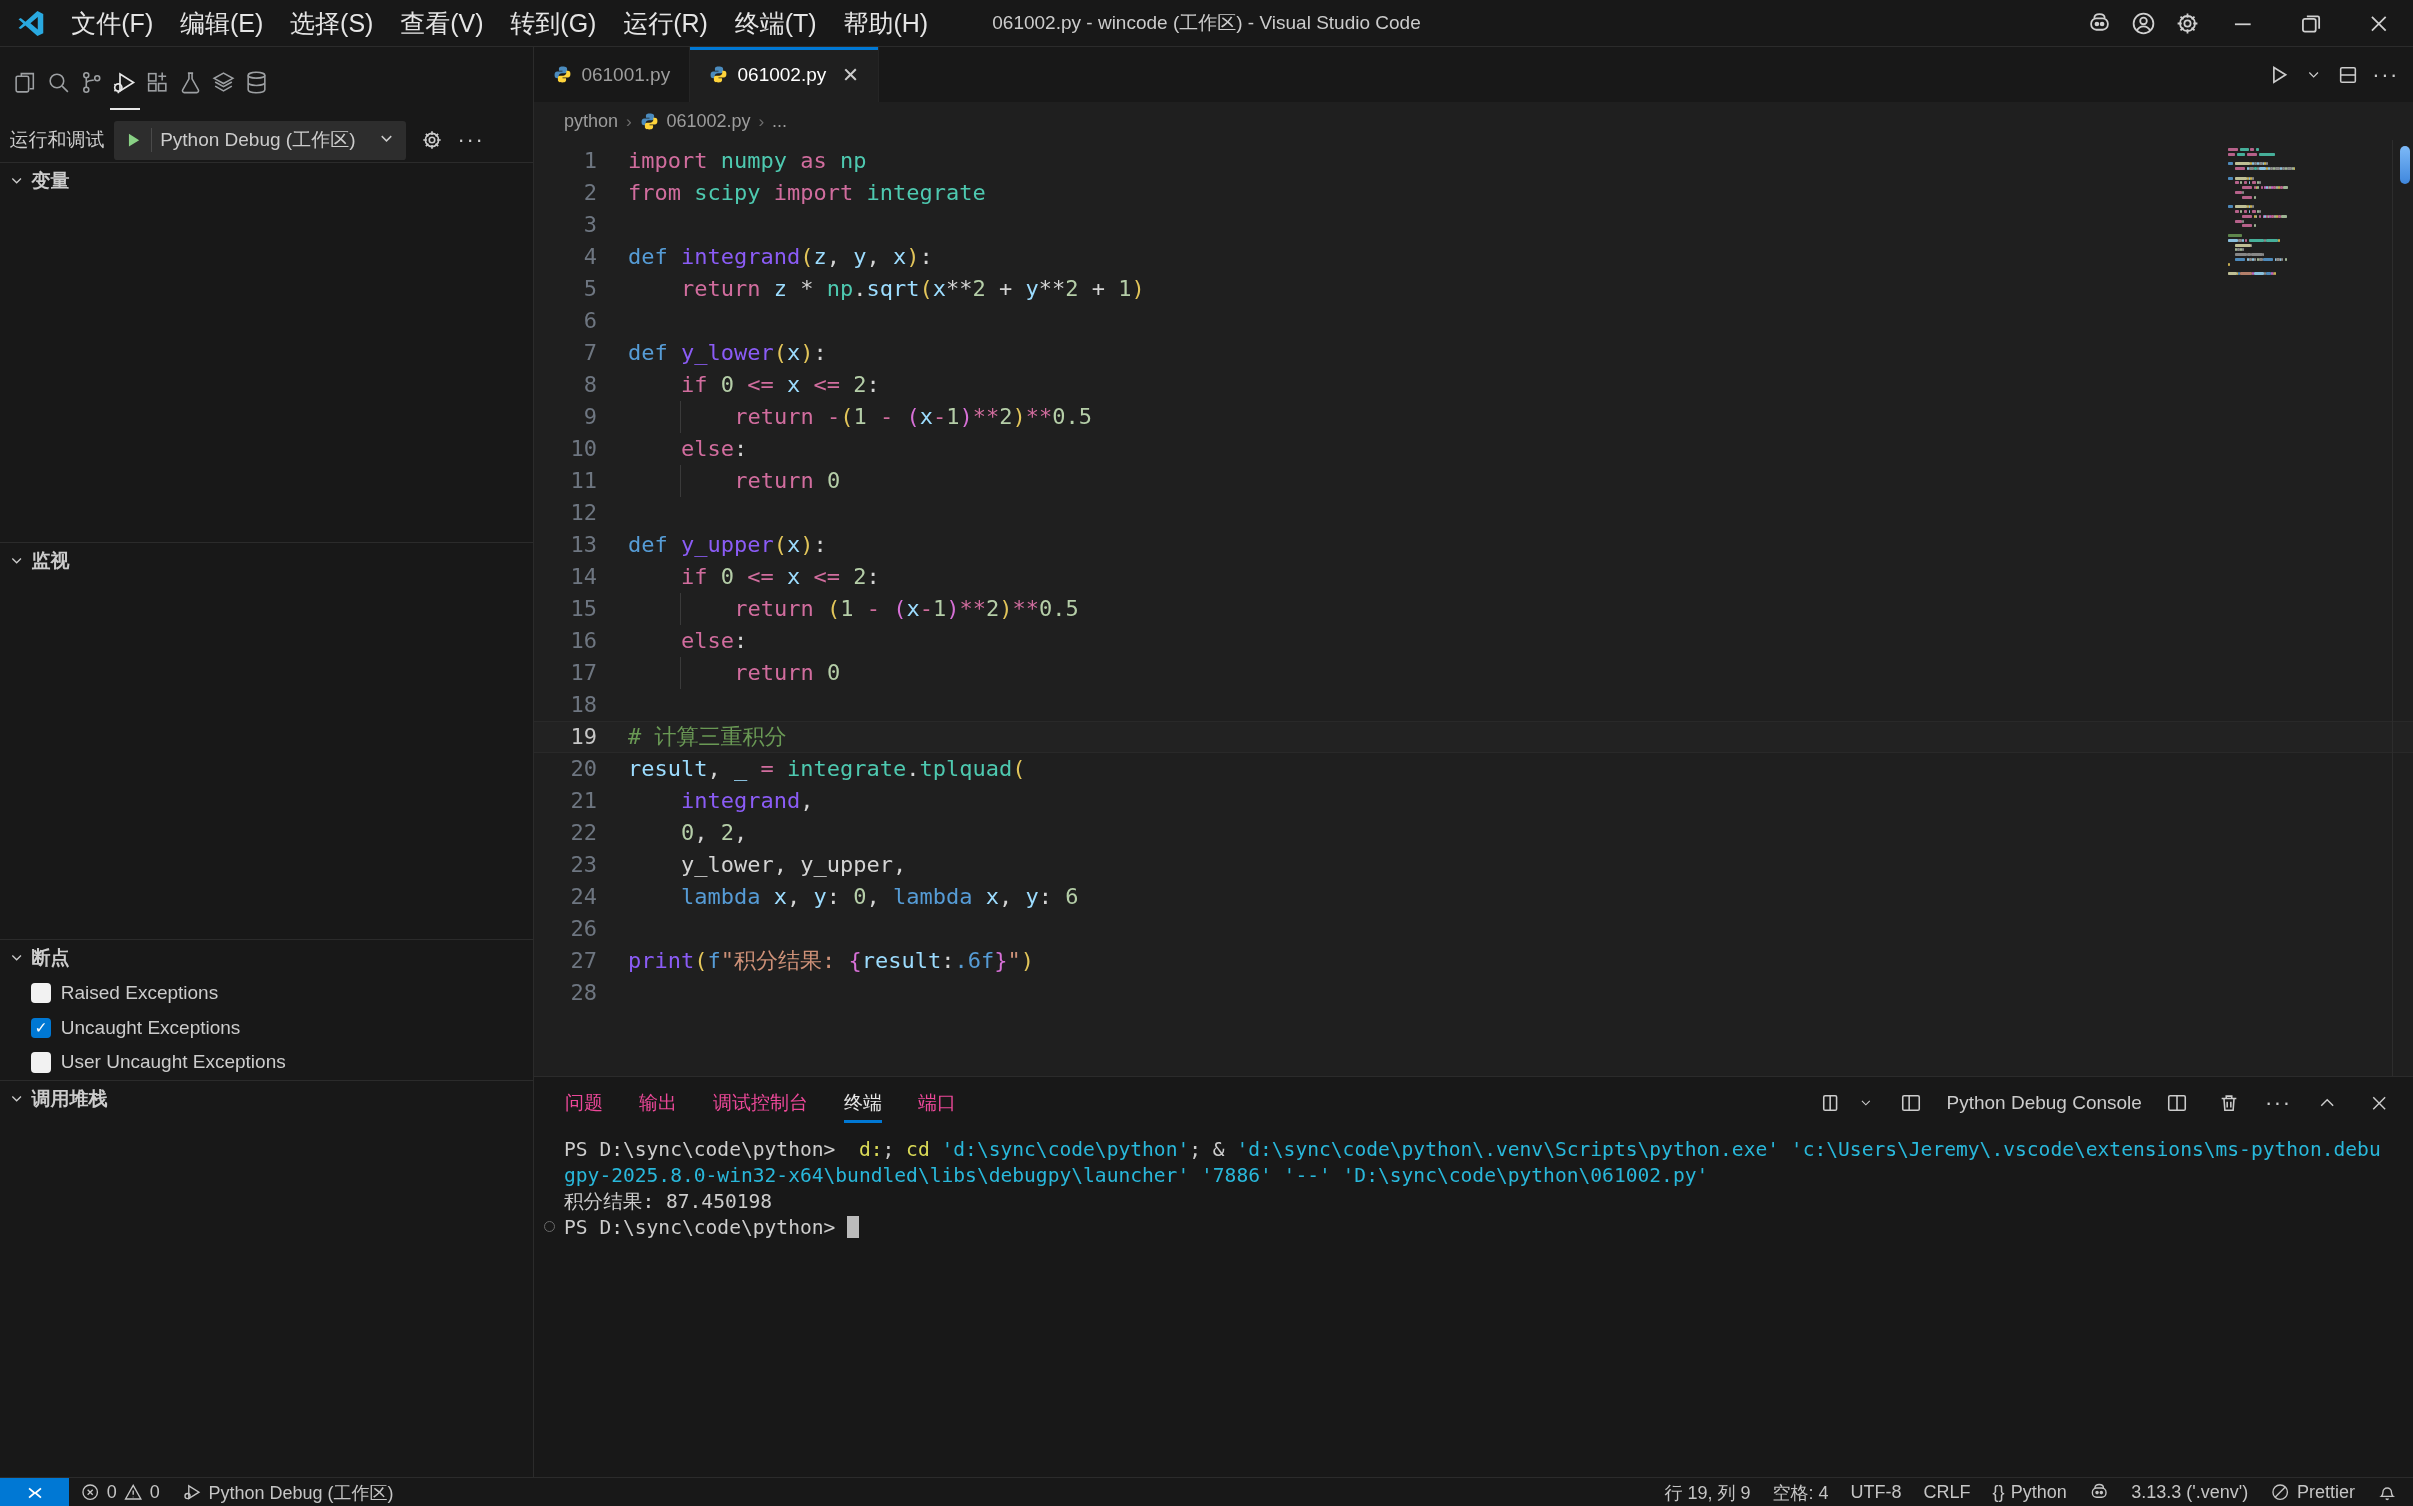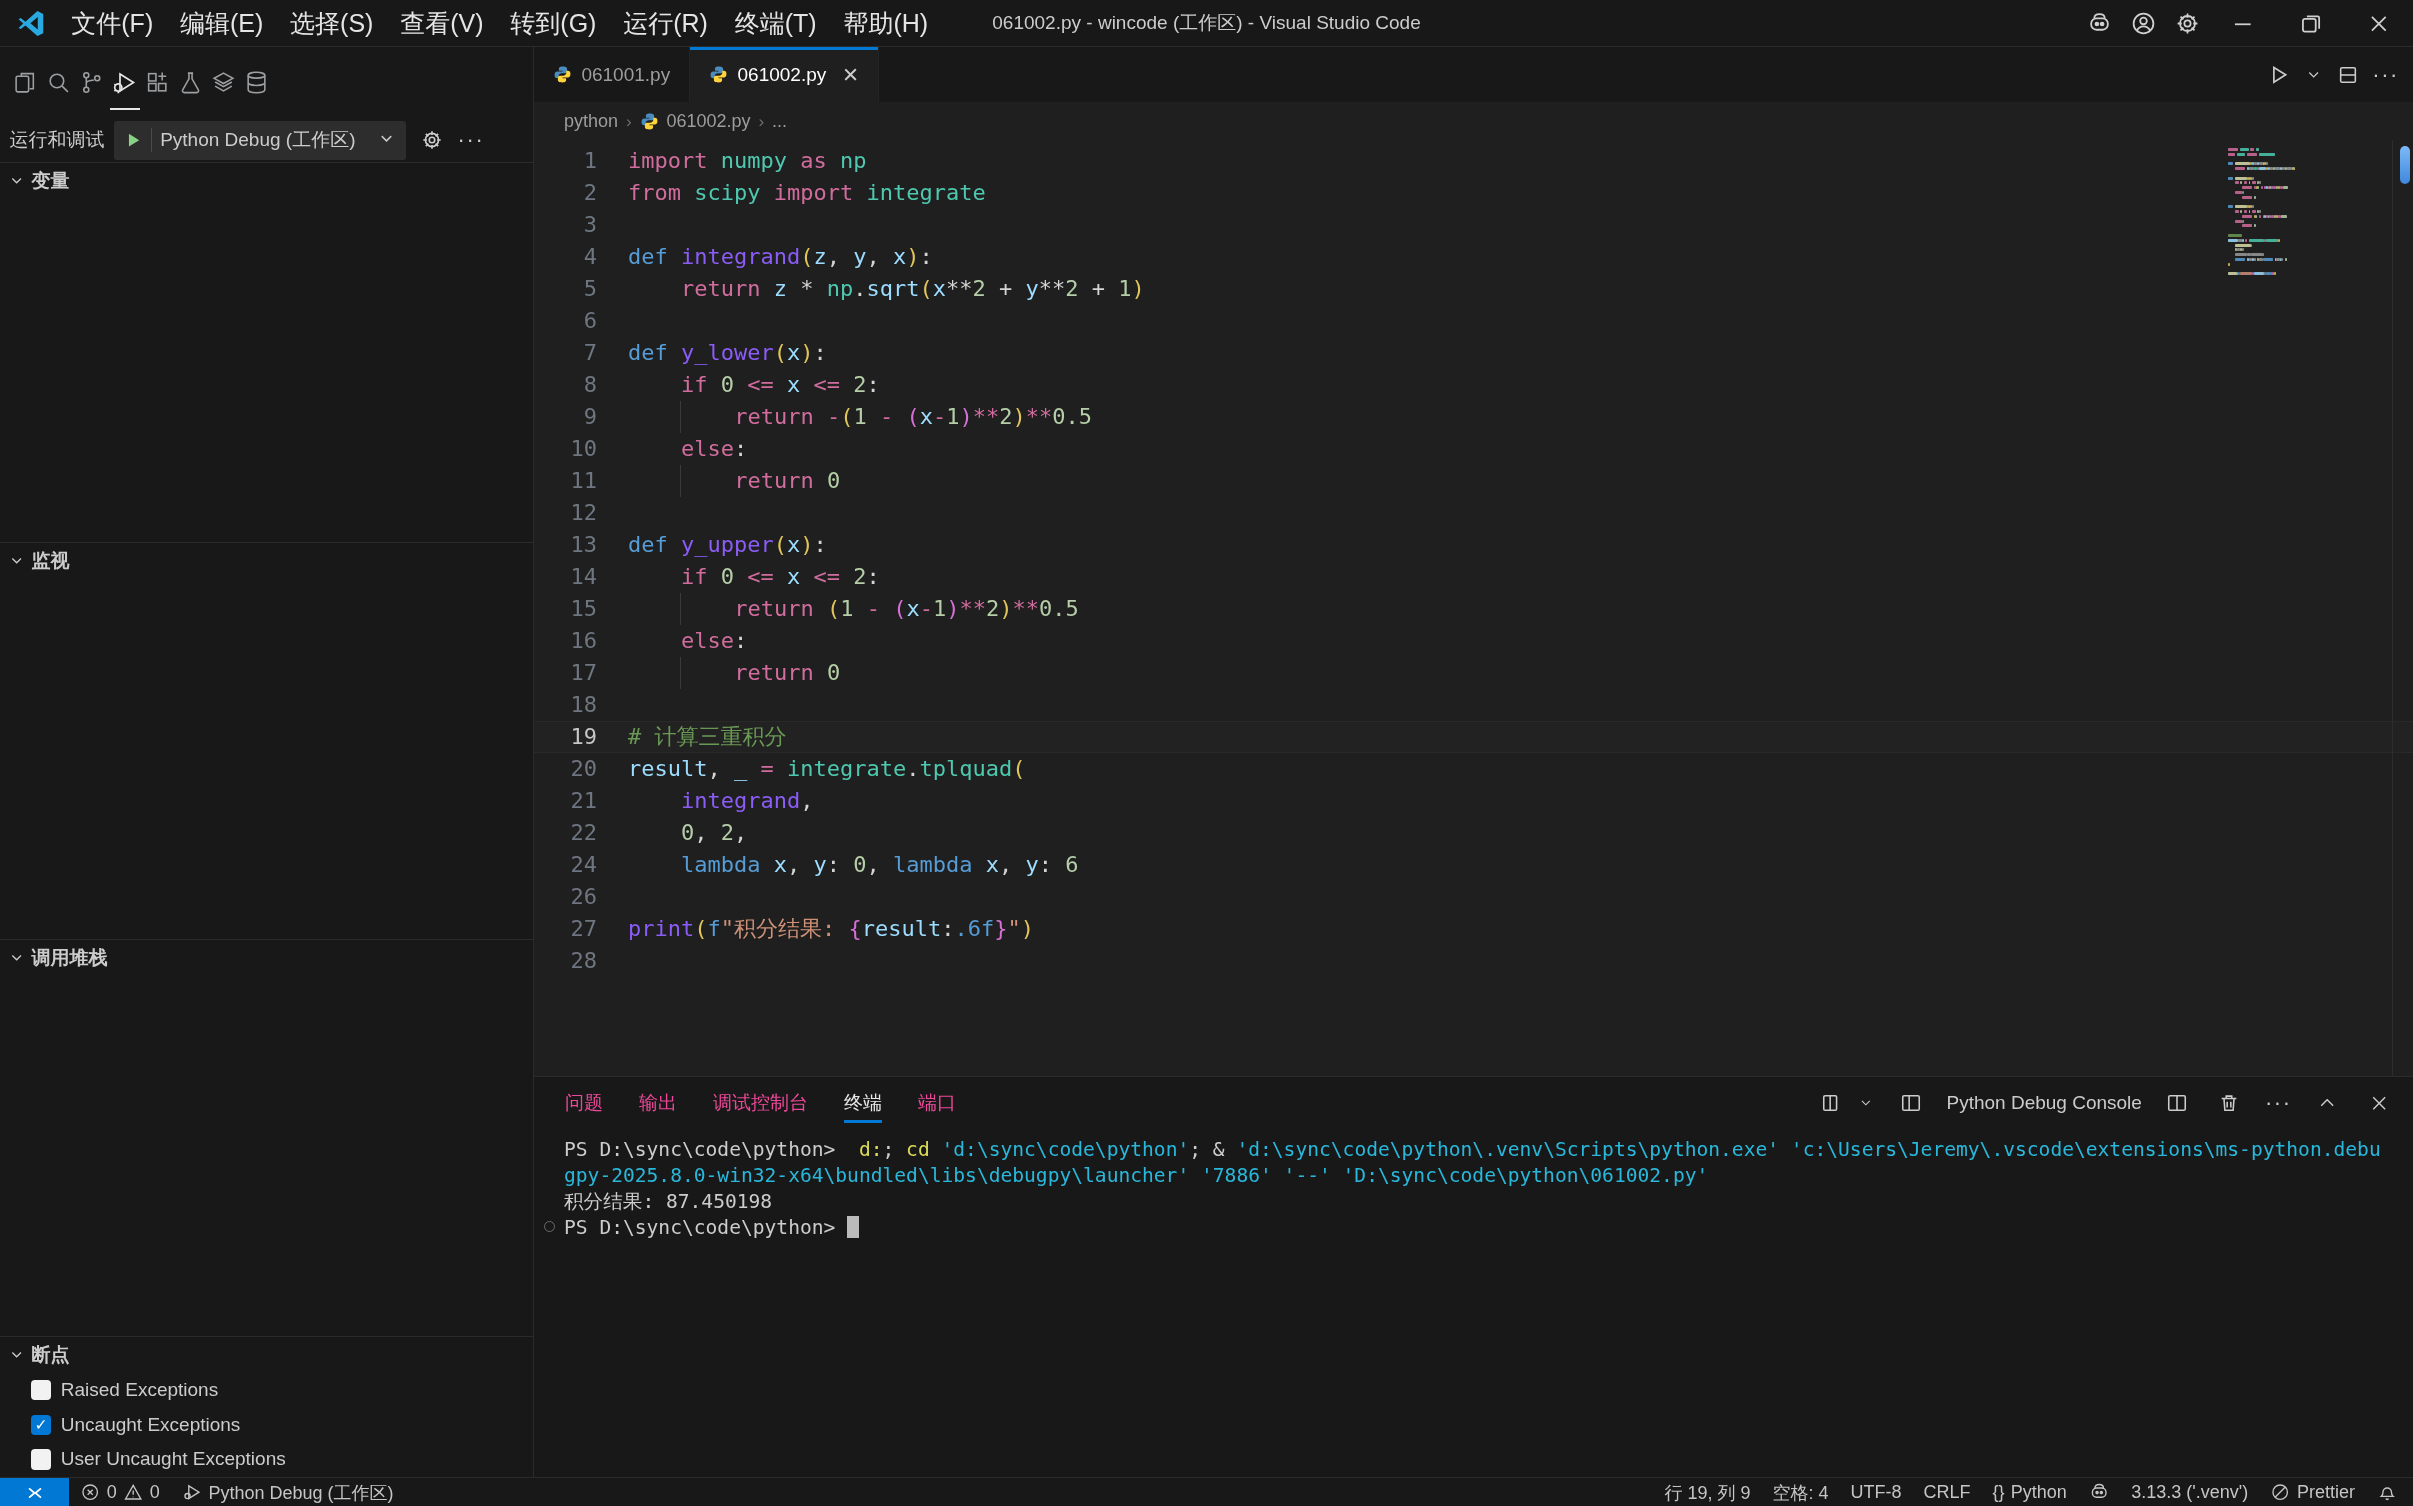--- a/index.html
+++ b/index.html
@@ -260,49 +260,49 @@
       </div>
     </div>
     <div class="side-section sec-watch">
       <div class="sec-head">
         <svg width="17.3" height="17.3" viewBox="0 0 24 24">
             <path d="M6 9l6 6 6-6"></path>
           </svg>
         <span class="sec-label">监视</span>
       </div>
     </div>
+    <div class="side-section sec-bp">
+      <div class="sec-head">
+        <svg width="17.3" height="17.3" viewBox="0 0 24 24">
+            <path d="M6 9l6 6 6-6"></path>
+          </svg>
+        <span class="sec-label">断点</span>
+      </div>
+      <div id="bp-list">
+          <div class="bp-row">
+            <span class="cb"></span>
+            <span class="bp-label">Raised Exceptions</span>
+          </div>
+          <div class="bp-row">
+            <span class="cb checked">✓</span>
+            <span class="bp-label">Uncaught Exceptions</span>
+          </div>
+          <div class="bp-row">
+            <span class="cb"></span>
+            <span class="bp-label">User Uncaught Exceptions</span>
+          </div>
+        </div>
+    </div>
     <div class="side-section sec-stack">
       <div class="sec-head">
         <svg width="17.3" height="17.3" viewBox="0 0 24 24">
             <path d="M6 9l6 6 6-6"></path>
           </svg>
         <span class="sec-label">调用堆栈</span>
       </div>
-    </div>
-    <div class="side-section sec-bp">
-      <div class="sec-head">
-        <svg width="17.3" height="17.3" viewBox="0 0 24 24">
-            <path d="M6 9l6 6 6-6"></path>
-          </svg>
-        <span class="sec-label">断点</span>
-      </div>
-      <div id="bp-list">
-          <div class="bp-row">
-            <span class="cb"></span>
-            <span class="bp-label">Raised Exceptions</span>
-          </div>
-          <div class="bp-row">
-            <span class="cb checked">✓</span>
-            <span class="bp-label">Uncaught Exceptions</span>
-          </div>
-          <div class="bp-row">
-            <span class="cb"></span>
-            <span class="bp-label">User Uncaught Exceptions</span>
-          </div>
-        </div>
     </div>
   </div>
 
   <div class="editor-col">
     <div class="tabstrip">
       <div class="tab">
         <svg class="py-icon" viewBox="0 0 24 24">
           <path fill="#4b8bbe" d="M12 2c-4 0-4.5 1.7-4.5 3v2.3H12v1H5.3C3 8.3 2 10 2 12.6c0 2.7 1 4.1 3.3 4.1h1.9v-2.5c0-2.2 1.9-3.7 4.1-3.7h4.2c1.3 0 2.3-1 2.3-2.5V5c0-1.3-.6-3-5.8-3z"></path>
           <path fill="#ffd43b" d="M12 22c4 0 4.5-1.7 4.5-3v-2.3H12v-1h6.7c2.3 0 3.3-1.7 3.3-4.3 0-2.7-1-4.1-3.3-4.1h-1.9v2.5c0 2.2-1.9 3.7-4.1 3.7H8.5c-1.3 0-2.3 1-2.3 2.5V19c0 1.3.6 3 5.8 3z"></path>
         </svg>
@@ -366,20 +366,21 @@
           <div class="code-line"><span class="ln">13</span><span class="lt"><span class="c-b">def</span><span> </span><span class="c-f">y_upper</span><span class="c-p1">(</span><span class="c-v">x</span><span class="c-p1">)</span><span>:</span></span></div>
           <div class="code-line"><span class="ln">14</span><span class="lt"><span class="ig">    </span><span class="c-k">if</span><span> </span><span class="c-n">0</span><span> </span><span class="c-k">&lt;=</span><span> </span><span class="c-v">x</span><span> </span><span class="c-k">&lt;=</span><span> </span><span class="c-n">2</span><span>:</span></span></div>
           <div class="code-line"><span class="ln">15</span><span class="lt"><span class="ig">    </span><span class="ig igb">    </span><span class="c-k">return</span><span> </span><span class="c-p1">(</span><span class="c-n">1</span><span> </span><span class="c-k">-</span><span> </span><span class="c-p2">(</span><span class="c-v">x</span><span class="c-k">-</span><span class="c-n">1</span><span class="c-p2">)</span><span class="c-k">**</span><span class="c-n">2</span><span class="c-p1">)</span><span class="c-k">**</span><span class="c-n">0.5</span></span></div>
           <div class="code-line"><span class="ln">16</span><span class="lt"><span class="ig">    </span><span class="c-k">else</span><span>:</span></span></div>
           <div class="code-line"><span class="ln">17</span><span class="lt"><span class="ig">    </span><span class="ig igb">    </span><span class="c-k">return</span><span> </span><span class="c-n">0</span></span></div>
           <div class="code-line"><span class="ln">18</span><span class="lt"></span></div>
           <div class="code-line current"><span class="ln">19</span><span class="lt"><span class="c-c"># 计算三重积分</span></span></div>
           <div class="code-line"><span class="ln">20</span><span class="lt"><span class="c-v">result</span><span>, </span><span class="c-v">_</span><span> </span><span class="c-k">=</span><span> </span><span class="c-t">integrate</span><span>.</span><span class="c-t">tplquad</span><span class="c-p1">(</span></span></div>
           <div class="code-line"><span class="ln">21</span><span class="lt"><span class="ig">    </span><span class="c-f">integrand</span><span>,</span></span></div>
           <div class="code-line"><span class="ln">22</span><span class="lt"><span class="ig">    </span><span class="c-n">0</span><span>, </span><span class="c-n">2</span><span>,</span></span></div>
+          <div class="code-line"><span class="ln">23</span><span class="lt"><span class="ig">    </span><span>y_lower</span><span>, </span><span>y_upper</span><span>,</span></span></div>
           <div class="code-line"><span class="ln">24</span><span class="lt"><span class="ig">    </span><span class="c-b">lambda</span><span> </span><span class="c-v">x</span><span>, </span><span class="c-v">y</span><span>:</span><span> </span><span class="c-n">0</span><span>, </span><span class="c-b">lambda</span><span> </span><span class="c-v">x</span><span>, </span><span class="c-v">y</span><span>:</span><span> </span><span class="c-n">6</span></span></div>
           <div class="code-line"><span class="ln">26</span><span class="lt"></span></div>
           <div class="code-line"><span class="ln">27</span><span class="lt"><span class="c-f">print</span><span class="c-p1">(</span><span class="c-b">f</span><span class="c-s">"积分结果: </span><span class="c-p2">{</span><span class="c-v">result</span><span>:</span><span class="c-b">.6f</span><span class="c-p2">}</span><span class="c-s">"</span><span class="c-p1">)</span></span></div>
           <div class="code-line"><span class="ln">28</span><span class="lt"></span></div>
         </div>
       <div class="ruler"></div>
       <div class="minimap" id="minimap">
           <div class="mm-line">
             <span style="width: 10.4px; background: rgb(209, 109, 158);"></span>
             <span style="width: 1.7px;"></span>

